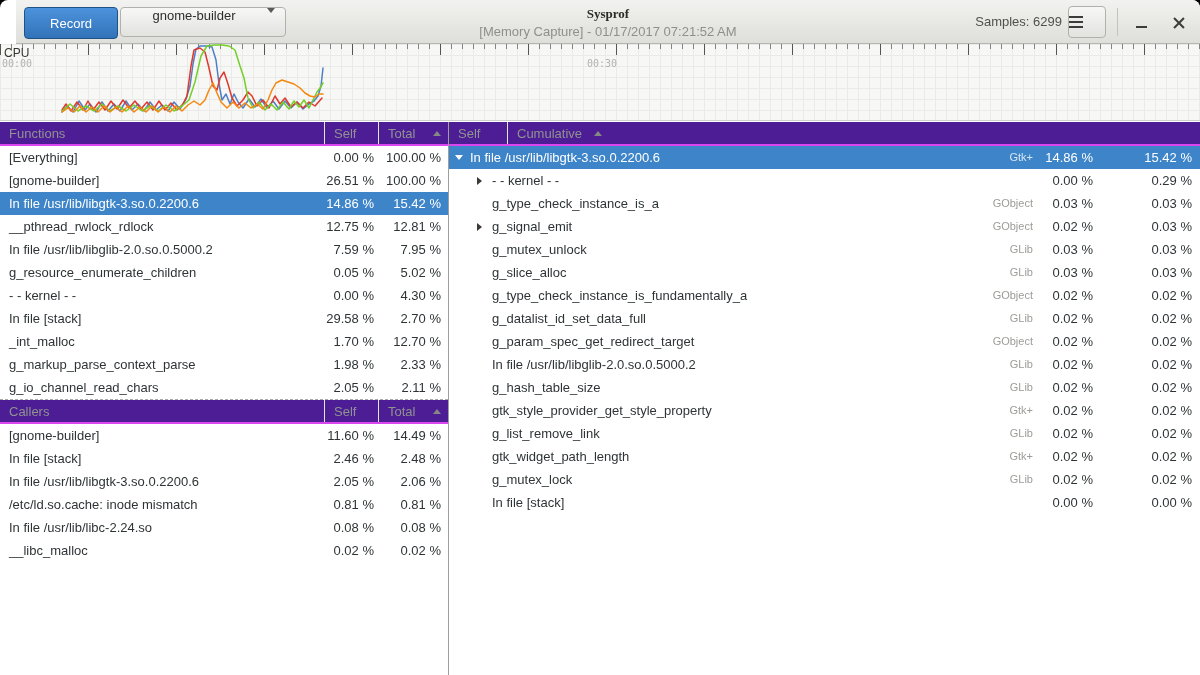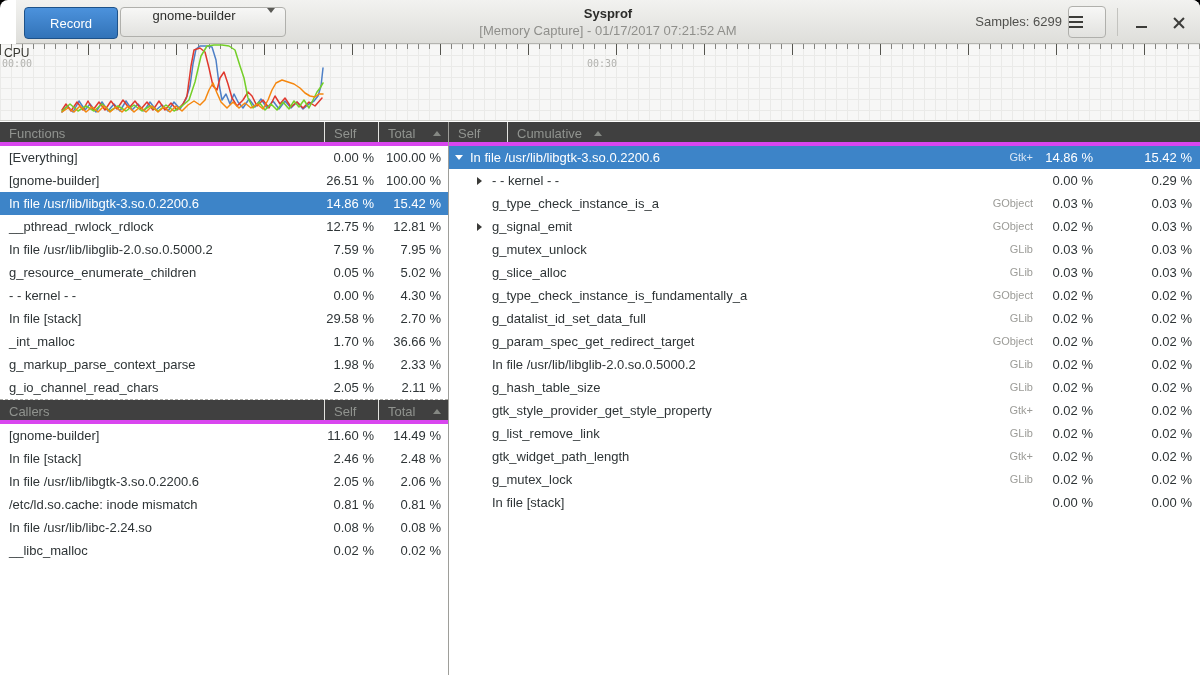--- a/index.html
+++ b/index.html
@@ -15,21 +15,21 @@
   .btn{box-sizing:border-box;border:1px solid #b0b0ac;border-radius:4px;
     background:linear-gradient(#f7f7f6,#e2e2df);display:flex;align-items:flex-start;justify-content:center;cursor:pointer;}
   .record-btn{position:absolute;left:8px;top:7px;width:92px;height:30px;
     background:linear-gradient(#4c92dc,#3273b8);border:1px solid #1e5289;color:#fff;
     border-radius:4px;display:flex;align-items:center;justify-content:center;}
   .target-btn{position:absolute;left:104px;top:7px;width:166px;height:30px;color:#2d2d2b;}
   .target-btn .lbl{flex:1;text-align:center;}
   .caret{width:0;height:0;border-left:4px solid transparent;border-right:4px solid transparent;
     border-top:5px solid #5a5a56;margin-right:10px;}
   .titles{position:absolute;left:300px;right:300px;top:6px;text-align:center;pointer-events:none;}
-  .title{font-weight:bold;color:#2b2b29;}
+  .title{font-weight:bold;color:#2b2b29;font-family:Liberation Serif, serif;}
   .subtitle{font-size:13px;color:#8f8f8b;margin-top:2px;}
   .samples{position:absolute;right:138px;top:14px;color:#50504d;}
   .menu-btn{position:absolute;right:94px;top:6px;width:38px;height:32px;flex-direction:column;}
   .menu-btn .bar{width:14px;height:2px;background:#3c3c39;margin:1.5px 0;}
   .hdr-sep{position:absolute;right:82px;top:8px;width:1px;height:28px;background:#c3c3bf;}
   .win-btn{position:absolute;top:10px;width:26px;height:26px;display:flex;align-items:center;justify-content:center;cursor:pointer;}
   .min-btn{right:46px;}
   .min-btn .bar{width:11px;height:2px;background:#3c3c39;margin-top:8px;}
   .close-btn{right:8px;}
   .close-btn .x{position:relative;width:12px;height:12px;}
@@ -51,22 +51,22 @@
   .time-label{position:absolute;font-family:"DejaVu Sans Mono",monospace;font-size:10px;color:#b2b2ae;top:14px;text-align:right;}
   .t-start{left:2px;}
   .t-mid{left:587px;}
   .cpu-svg{position:absolute;left:0;top:0;width:1200px;height:77px;}
 
   
   .left-panel{position:absolute;top:122px;left:0;width:448px;bottom:0;background:#fff;}
   .right-panel{position:absolute;top:122px;left:448px;width:752px;bottom:0;background:#fff;
     border-left:1px solid #9e9e9a;box-sizing:border-box;}
 
-  .thead{display:flex;height:24px;line-height:23px;background:#404040;color:#90938f;
-    border-bottom:4px solid #d946ef;box-sizing:border-box;}
+  .thead{display:flex;height:24px;line-height:23px;background:#4c1d95;color:#90938f;
+    border-bottom:2px solid #d946ef;box-sizing:border-box;}
   .thead .hc{box-sizing:border-box;padding-left:9px;position:relative;cursor:pointer;}
   .thead .hc + .hc{border-left:1px solid #e3e3e0;}
   .hc-name{flex:1;}
   .sort-arrow{position:absolute;right:7px;top:9px;width:0;height:0;
     border-left:4px solid transparent;border-right:4px solid transparent;border-bottom:5px solid #858883;}
 
   .trow{display:flex;height:23px;line-height:23px;cursor:default;}
   .trow .name{flex:1;padding-left:9px;white-space:nowrap;overflow:hidden;}
   .c-self{width:54px;}  .c-total{width:70px;}
   .trow .num{box-sizing:border-box;text-align:right;white-space:nowrap;}
@@ -195,21 +195,21 @@
 
         <div class="trow">
           <span class="name">In file [stack]</span>
           <span class="num c-self">29.58 %</span>
           <span class="num c-total">2.70 %</span>
         </div>
 
         <div class="trow">
           <span class="name">_int_malloc</span>
           <span class="num c-self">1.70 %</span>
-          <span class="num c-total">36.66 %</span>
+          <span class="num c-total">12.70 %</span>
         </div>
 
         <div class="trow">
           <span class="name">g_markup_parse_context_parse</span>
           <span class="num c-self">1.98 %</span>
           <span class="num c-total">2.33 %</span>
         </div>
 
         <div class="trow">
           <span class="name">g_io_channel_read_chars</span>

